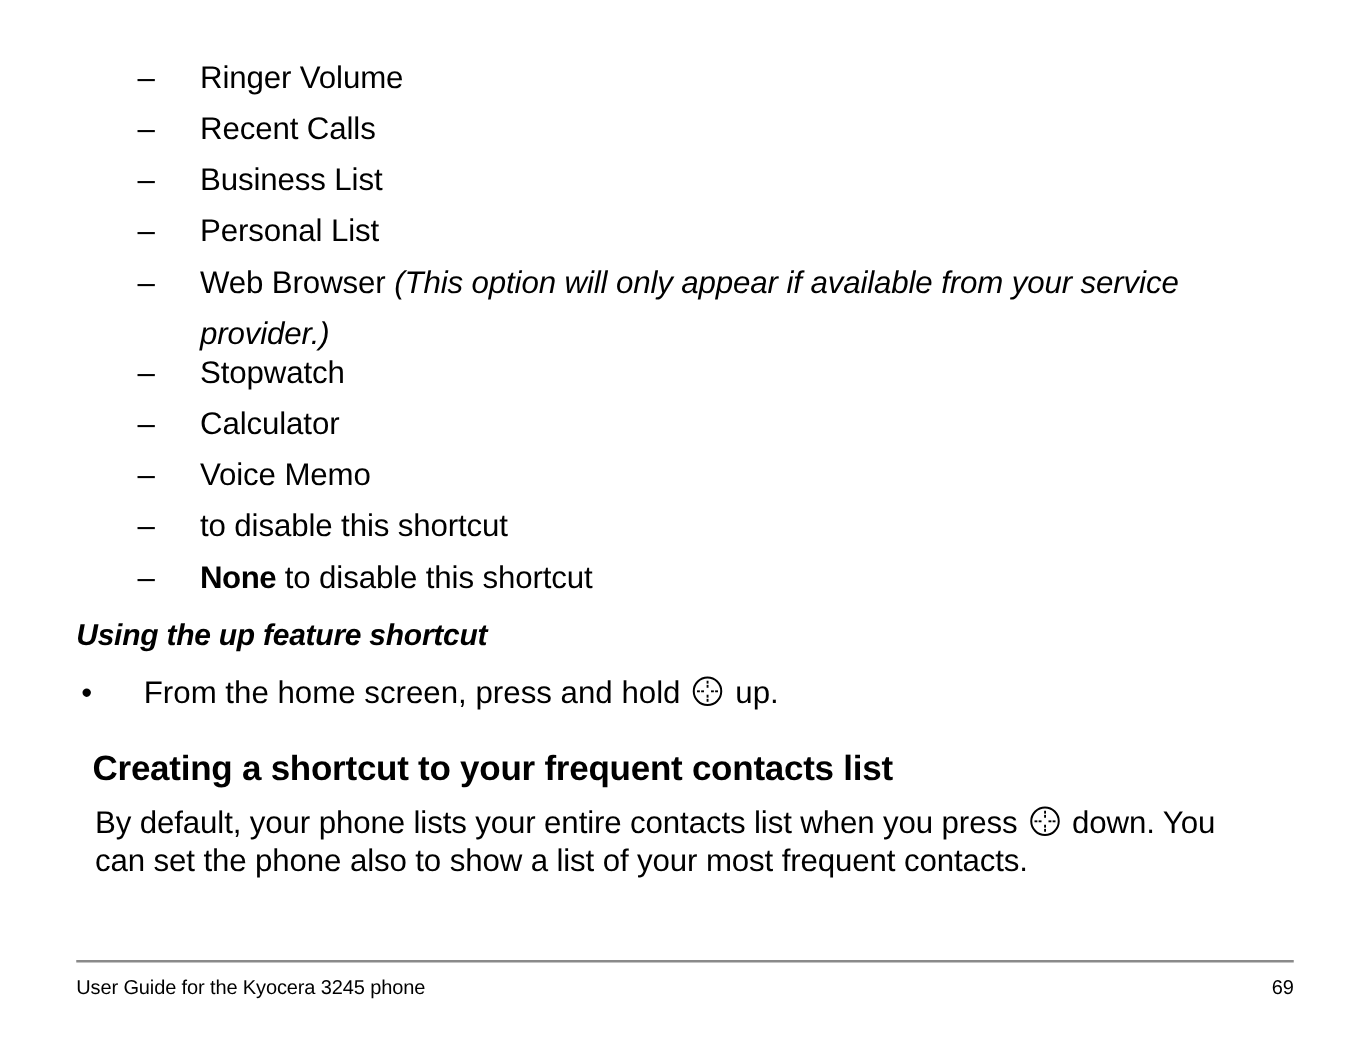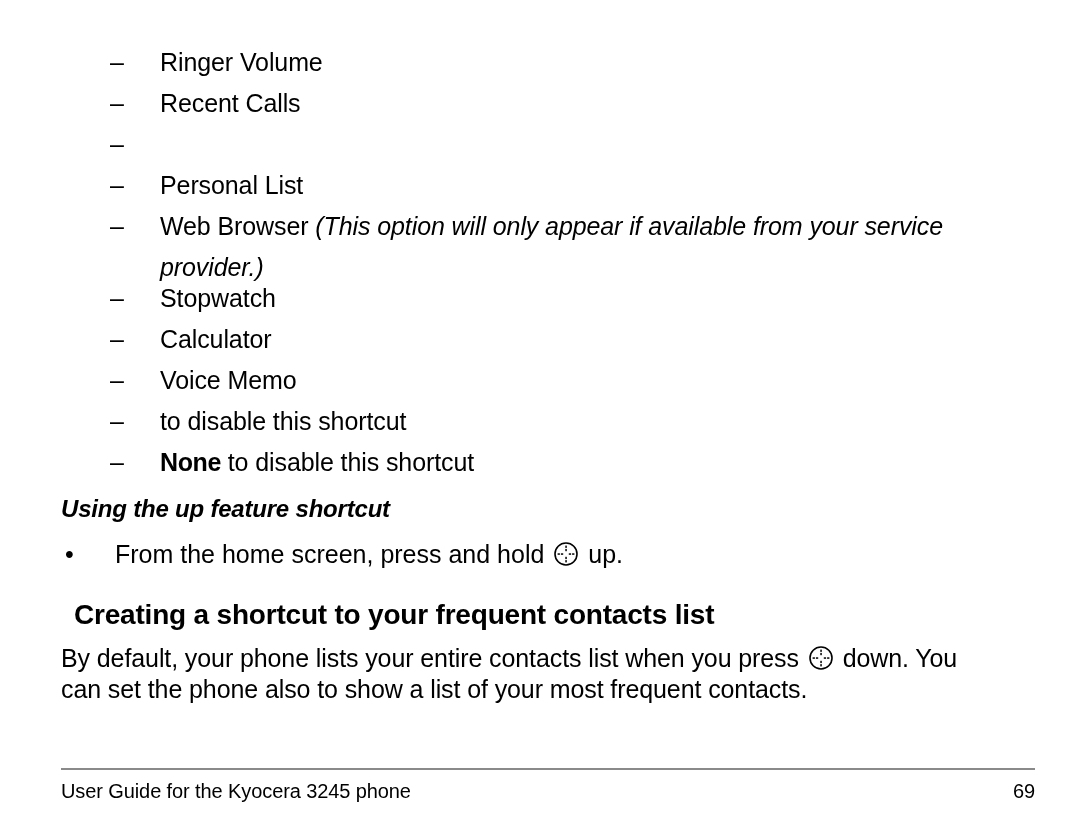--- a/index.html
+++ b/index.html
@@ -123,21 +123,21 @@
     background: #8a8a8a;
   }
   .footer {
     position: absolute;
     left: 61px;
     top: 777px;
     width: 974px;
     display: flex;
     justify-content: space-between;
     align-items: baseline;
-    font-size: 20px;
+    font-size: 16px;
     line-height: 28px;
     letter-spacing: -0.1px;
   }
 </style>
 </head>
 <body>
 
 <div class="page">
 
   <div class="dash-list">
@@ -147,20 +147,21 @@
       <span>Ringer Volume</span>
     </div>
 
     <div class="dash-item" style="position:absolute; left:0; top:83px;">
       <span class="dash-mark">–</span>
       <span>Recent Calls</span>
     </div>
 
     <div class="dash-item" style="position:absolute; left:0; top:124px;">
       <span class="dash-mark">–</span>
+      <span>Business List</span>
     </div>
 
     <div class="dash-item" style="position:absolute; left:0; top:165px;">
       <span class="dash-mark">–</span>
       <span>Personal List</span>
     </div>
 
     <div class="dash-item" style="position:absolute; left:0; top:206px; padding-right:90px;">
       <span class="dash-mark">–</span><span>Web Browser </span><span class="it">(This option will only appear if available from your service provider.)</span>
     </div>
@@ -202,21 +203,21 @@
         <rect x="12.3" y="19.1" width="1.5" height="2.3" fill="#000"></rect>
         <rect x="4.6" y="12.3" width="2.3" height="1.5" fill="#000"></rect>
         <rect x="7.9" y="12.3" width="2.3" height="1.5" fill="#000"></rect>
         <rect x="15.8" y="12.3" width="2.3" height="1.5" fill="#000"></rect>
         <rect x="19.1" y="12.3" width="2.3" height="1.5" fill="#000"></rect>
       </svg></span><span> up.</span>
   </div>
 
   <div class="main-heading" style="top:597px;">Creating a shortcut to your frequent contacts list</div>
 
-  <div class="body-para" style="top:643px;"><span>By default, your phone lists your entire contacts list when you press </span><span class="navkey"><svg viewBox="0 0 26 26" width="26" height="26" xmlns="http://www.w3.org/2000/svg">
+  <div class="body-para" style="top:643px;margin-left:15px;"><span>By default, your phone lists your entire contacts list when you press </span><span class="navkey"><svg viewBox="0 0 26 26" width="26" height="26" xmlns="http://www.w3.org/2000/svg">
         <circle cx="13" cy="13" r="11" fill="none" stroke="#000" stroke-width="1.6"></circle>
         <rect x="12.3" y="4.6" width="1.5" height="2.3" fill="#000"></rect>
         <rect x="12.3" y="7.9" width="1.5" height="2.3" fill="#000"></rect>
         <rect x="12.3" y="15.8" width="1.5" height="2.3" fill="#000"></rect>
         <rect x="12.3" y="19.1" width="1.5" height="2.3" fill="#000"></rect>
         <rect x="4.6" y="12.3" width="2.3" height="1.5" fill="#000"></rect>
         <rect x="7.9" y="12.3" width="2.3" height="1.5" fill="#000"></rect>
         <rect x="15.8" y="12.3" width="2.3" height="1.5" fill="#000"></rect>
         <rect x="19.1" y="12.3" width="2.3" height="1.5" fill="#000"></rect>
       </svg></span><span> down. You can set the phone also to show a list of your most frequent contacts.</span>

